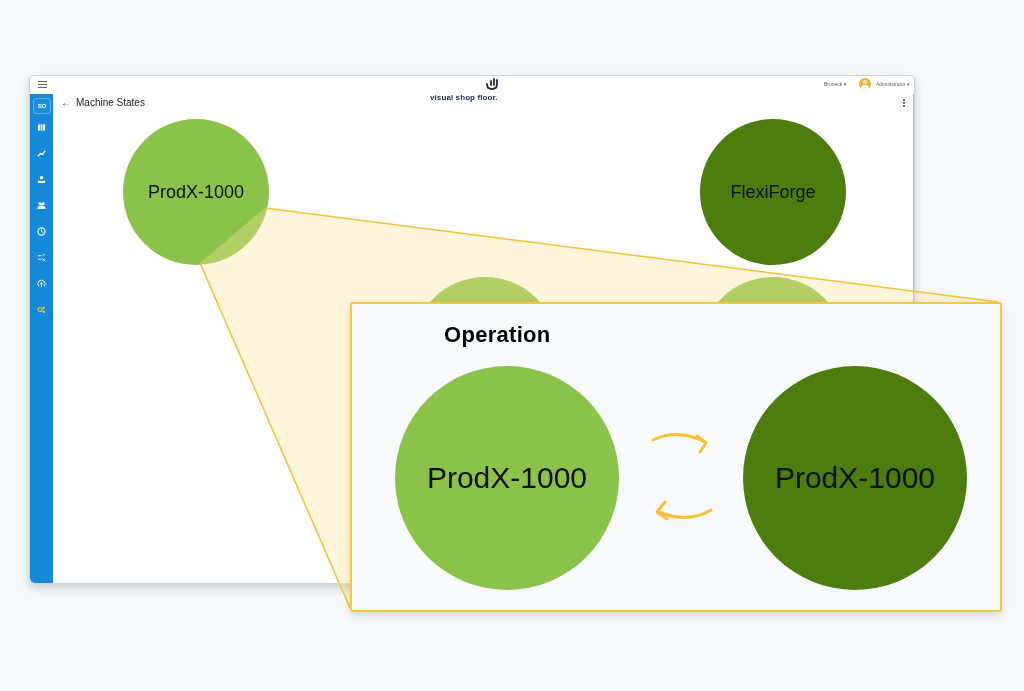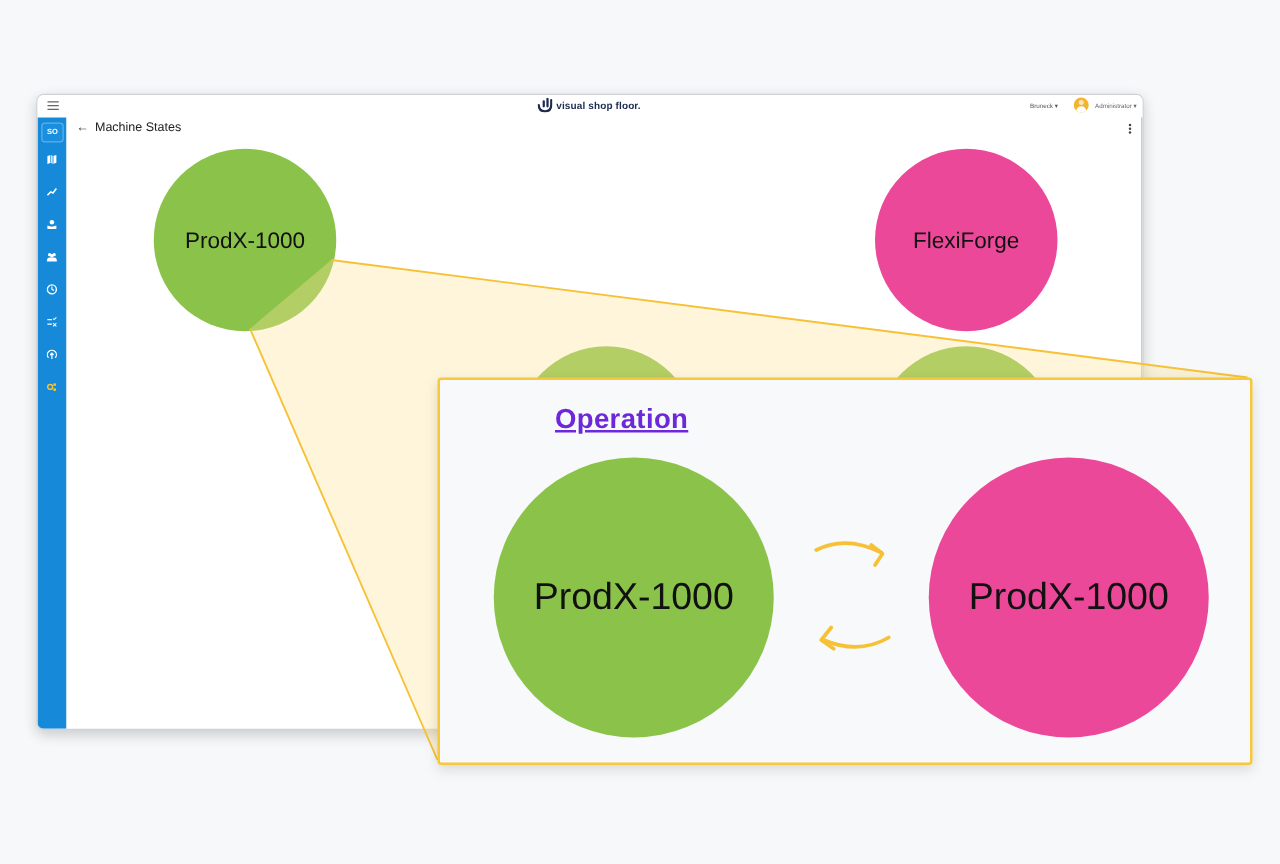--- a/index.html
+++ b/index.html
@@ -11,21 +11,21 @@
   .window {
     position:absolute; left:29px; top:75px; width:884px; height:507px;
     background:#ffffff; border:1px solid #cfd3d8; border-radius:6px;
     box-shadow:0 4px 10px rgba(0,0,0,0.18); overflow:hidden;
   }
   .topbar {
     position:absolute; left:0; top:0; right:0; height:18px; background:#fff;
   }
   .hamburger { position:absolute; left:8px; top:5px; width:9px; height:8px; }
   .hamburger span { display:block; height:1px; background:#666; margin-bottom:2px; }
-  .logo { position:absolute; left:400px; top:2px; display:flex; align-items:center; gap:3px; }
+  .logo { position:absolute; left:400px; top:2px; display:flex; align-items:flex-end; gap:3px;flex-direction:column; }
   .logo-icon { width:12px; height:12px; }
   .logo-text { font-size:8px; font-weight:bold; color:#1d2b4f; letter-spacing:0.1px; }
   .site-select { position:absolute; left:794px; top:5px; font-size:5px; color:#555; }
   .avatar { position:absolute; left:829px; top:2px; width:12px; height:12px; border-radius:50%; background:#f2b531; overflow:hidden; }
   .avatar .head { position:absolute; left:4px; top:2px; width:4px; height:4px; border-radius:50%; background:#fbe3c1; }
   .avatar .body { position:absolute; left:2px; top:7px; width:8px; height:6px; border-radius:4px 4px 0 0; background:#fff; }
   .user-select { position:absolute; left:846px; top:5px; font-size:5px; color:#666; }
   .sidebar {
     position:absolute; left:0; top:18px; width:23px; bottom:0; background:#1689d8;
   }
@@ -42,31 +42,31 @@
   }
   .back-arrow { font-size:10px; color:#333; }
   .kebab { position:absolute; right:9px; top:23px; width:2px; }
   .kebab span { display:block; width:2px; height:2px; background:#444; margin-bottom:1px; border-radius:1px; }
   .machine {
     position:absolute; width:146px; height:146px; border-radius:50%;
     display:flex; align-items:center; justify-content:center;
     font-size:18px; color:#111;
   }
   .green { background:#8bc34a; }
-  .red { background:#ec4899; }
+  .red { background:#4d7c0f; }
   .scroll-edge { position:absolute; right:0; top:18px; width:1px; bottom:0; background:#bbb; }
 
   .zoom-poly { position:absolute; left:0; top:0; width:1024px; height:691px; pointer-events:none; }
   .callout {
     position:absolute; left:350px; top:302px; width:648px; height:306px;
     background:#f7f9fb; border:2px solid #f7c83c; border-radius:3px;
     box-shadow:0 4px 10px rgba(0,0,0,0.12);
   }
   .callout-label {
-    position:absolute; top:18px; font-size:22px; font-weight:bold; color:#6d28d9; letter-spacing:0.3px;text-decoration:underline;
+    position:absolute; top:18px; font-size:22px; font-weight:bold; color:#000000; letter-spacing:0.3px;
   }
   .big-circle {
     position:absolute; top:62px; width:224px; height:224px; border-radius:50%;
     display:flex; align-items:center; justify-content:center; font-size:30px; color:#111;
   }
   .arrow-svg { position:absolute; left:295px; top:128px; width:70px; height:95px; }
 </style>
 </head>
 <body>
 

